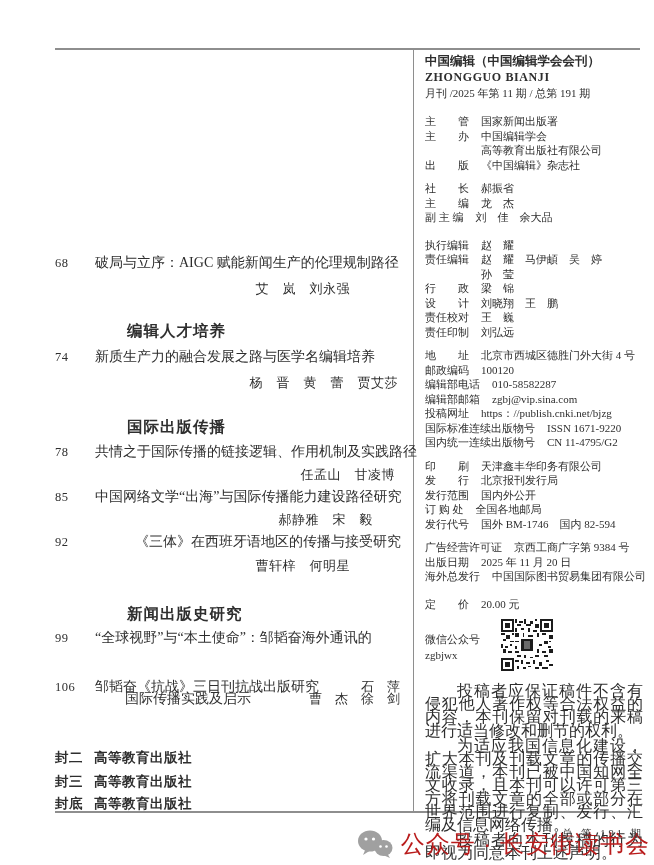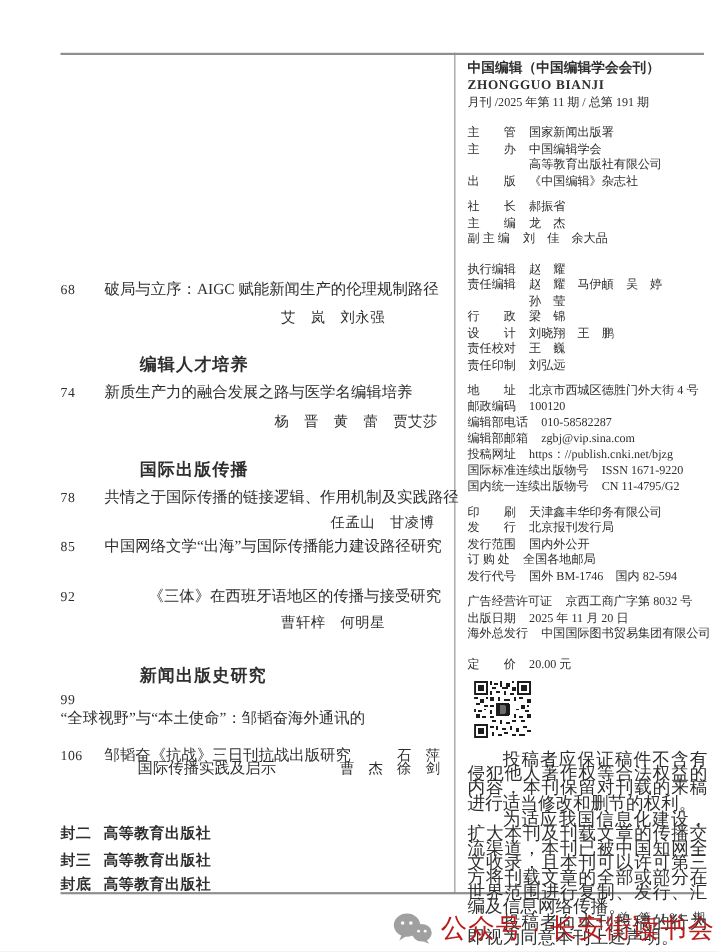--- a/index.html
+++ b/index.html
@@ -80,30 +80,31 @@
     <div class="toc-row" style="top:443px;">
       <span class="toc-pg">78</span>
       <span class="toc-tt">共情之于国际传播的链接逻辑、作用机制及实践路径</span>
     </div>
     <div class="toc-authors" style="top:466px;width:300px;">任孟山　甘凌博</div>
 
     <div class="toc-row" style="top:488px;">
       <span class="toc-pg">85</span>
       <span class="toc-tt">中国网络文学“出海”与国际传播能力建设路径研究</span>
     </div>
+    <div class="toc-authors" style="top:511px;width:278px;">郝静雅　宋　毅</div>
 
     <div class="toc-row" style="top:533px;gap:40px;">
       <span class="toc-pg">92</span>
       <span class="toc-tt">《三体》在西班牙语地区的传播与接受研究</span>
     </div>
     <div class="toc-authors" style="top:557px;width:255px;">曹轩梓　何明星</div>
 
     <div class="toc-sec" style="top:604px;">新闻出版史研究</div>
 
-    <div class="toc-row" style="top:629px;flex-direction:column;">
+    <div class="toc-row" style="top:629px;">
       <span class="toc-pg">99</span>
       <span class="toc-tt">“全球视野”与“本土使命”：邹韬奋海外通讯的</span>
     </div>
     <div class="toc-cont" style="top:654px;">
       <span class="toc-tt">国际传播实践及启示</span>
       <span class="auth">曹　杰　徐　剑</span>
     </div>
 
     <div class="toc-flex" style="top:678px;">
       <span class="toc-pg">106</span>
@@ -246,40 +247,44 @@
         </div>
       <div class="crow">
           <span class="clabel">发行代号</span>
           <span class="cval">国外 BM-1746　国内 82-594</span>
         </div>
     </div>
 
     <div class="cblock">
       <div class="crow">
           <span class="clabel">广告经营许可证</span>
-          <span class="cval">京西工商广字第 8032 号</span>
+          <span class="cval">京西工商广字第 9384 号</span>
         </div>
       <div class="crow">
           <span class="clabel">出版日期</span>
           <span class="cval">2025 年 11 月 20 日</span>
         </div>
       <div class="crow">
           <span class="clabel">海外总发行</span>
           <span class="cval">中国国际图书贸易集团有限公司</span>
         </div>
     </div>
 
     <div class="cblock big">
       <div class="crow">
           <span class="clabel">定　　价</span>
           <span class="cval">20.00 元</span>
         </div>
     </div>
 
     <div class="wechat">
+      <div class="wechat-left">
+        <div>微信公众号</div>
+        <div>zgbjwx</div>
+      </div>
       <svg class="qr" viewBox="0 0 29 29" shape-rendering="crispEdges">
         <rect width="29" height="29" fill="#ffffff"></rect>
         <g fill="#1c1c1c">
           <rect x="0" y="0" width="7" height="7"></rect>
             <rect x="22" y="0" width="7" height="7"></rect>
             <rect x="0" y="22" width="7" height="7"></rect>
         </g>
         <g fill="#ffffff">
           <rect x="1" y="1" width="5" height="5"></rect>
             <rect x="23" y="1" width="5" height="5"></rect>

